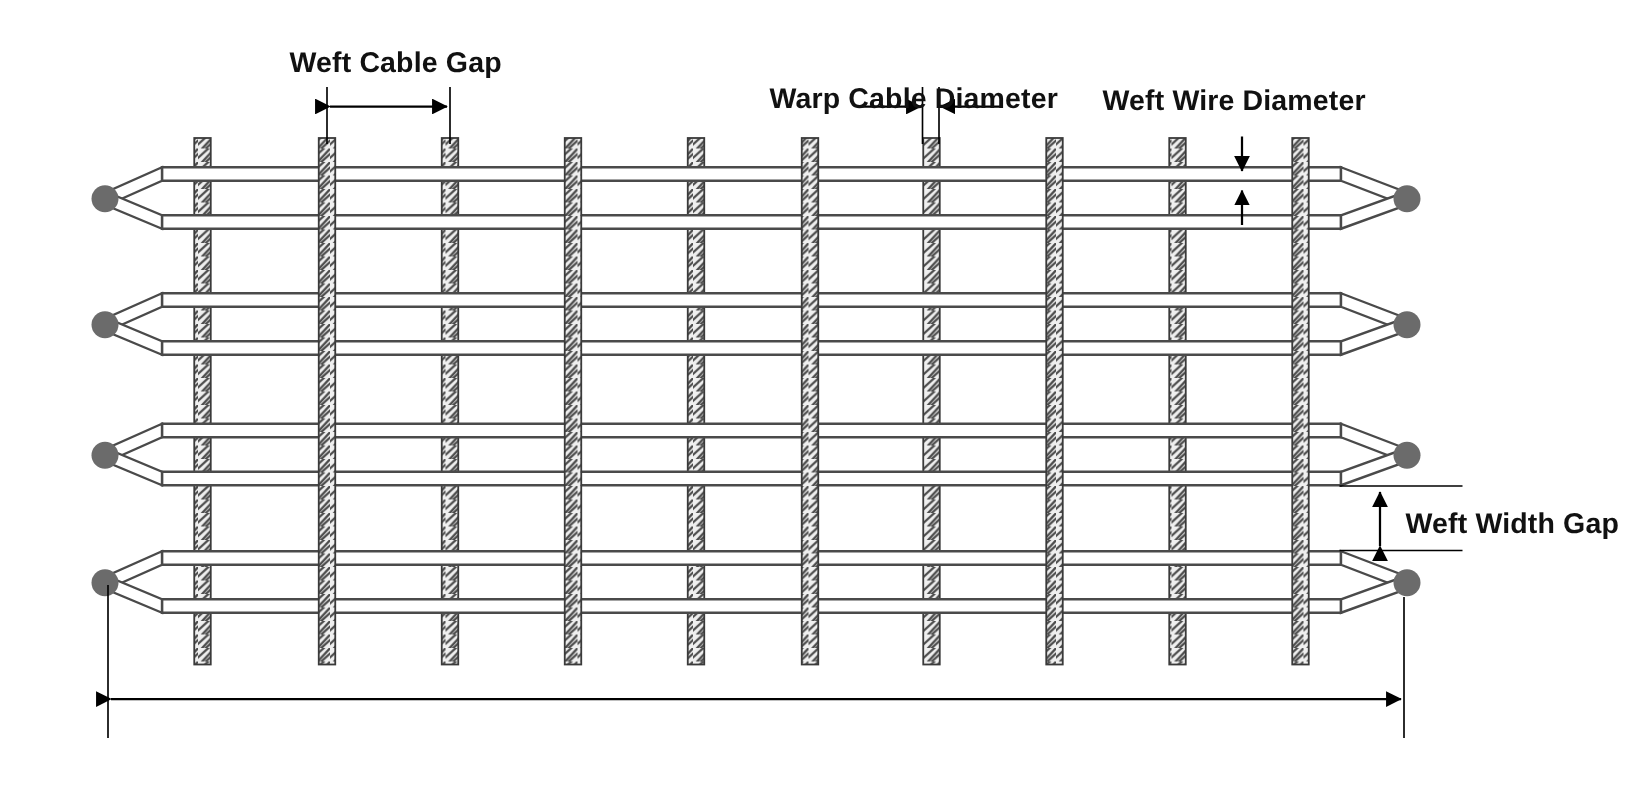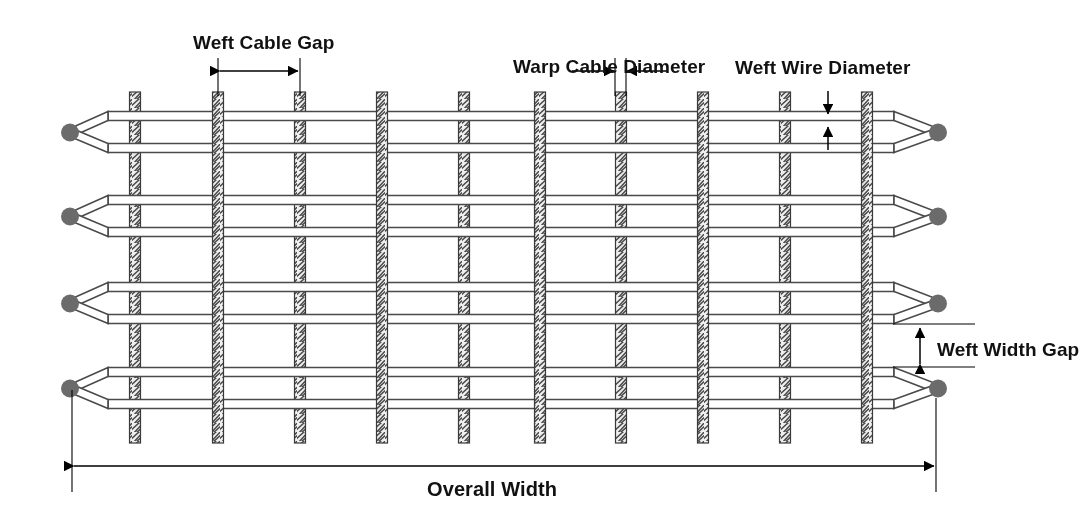--- a/index.html
+++ b/index.html
@@ -139,15 +139,14 @@
   </svg>
 
   <div class="lbl" id="lbl-warp-gap">Weft Cable Gap</div>
 
   <div class="lbl" id="lbl-warp-dia">Warp Cable Diameter</div>
 
   <div class="lbl" id="lbl-weft-dia">Weft Wire Diameter</div>
 
   <div class="lbl" id="lbl-weft-gap">Weft Width Gap</div>
 
-  <div class="lbl" id="lbl-overall">Overall Width</div>
 
 </div>
 
 </body></html>

